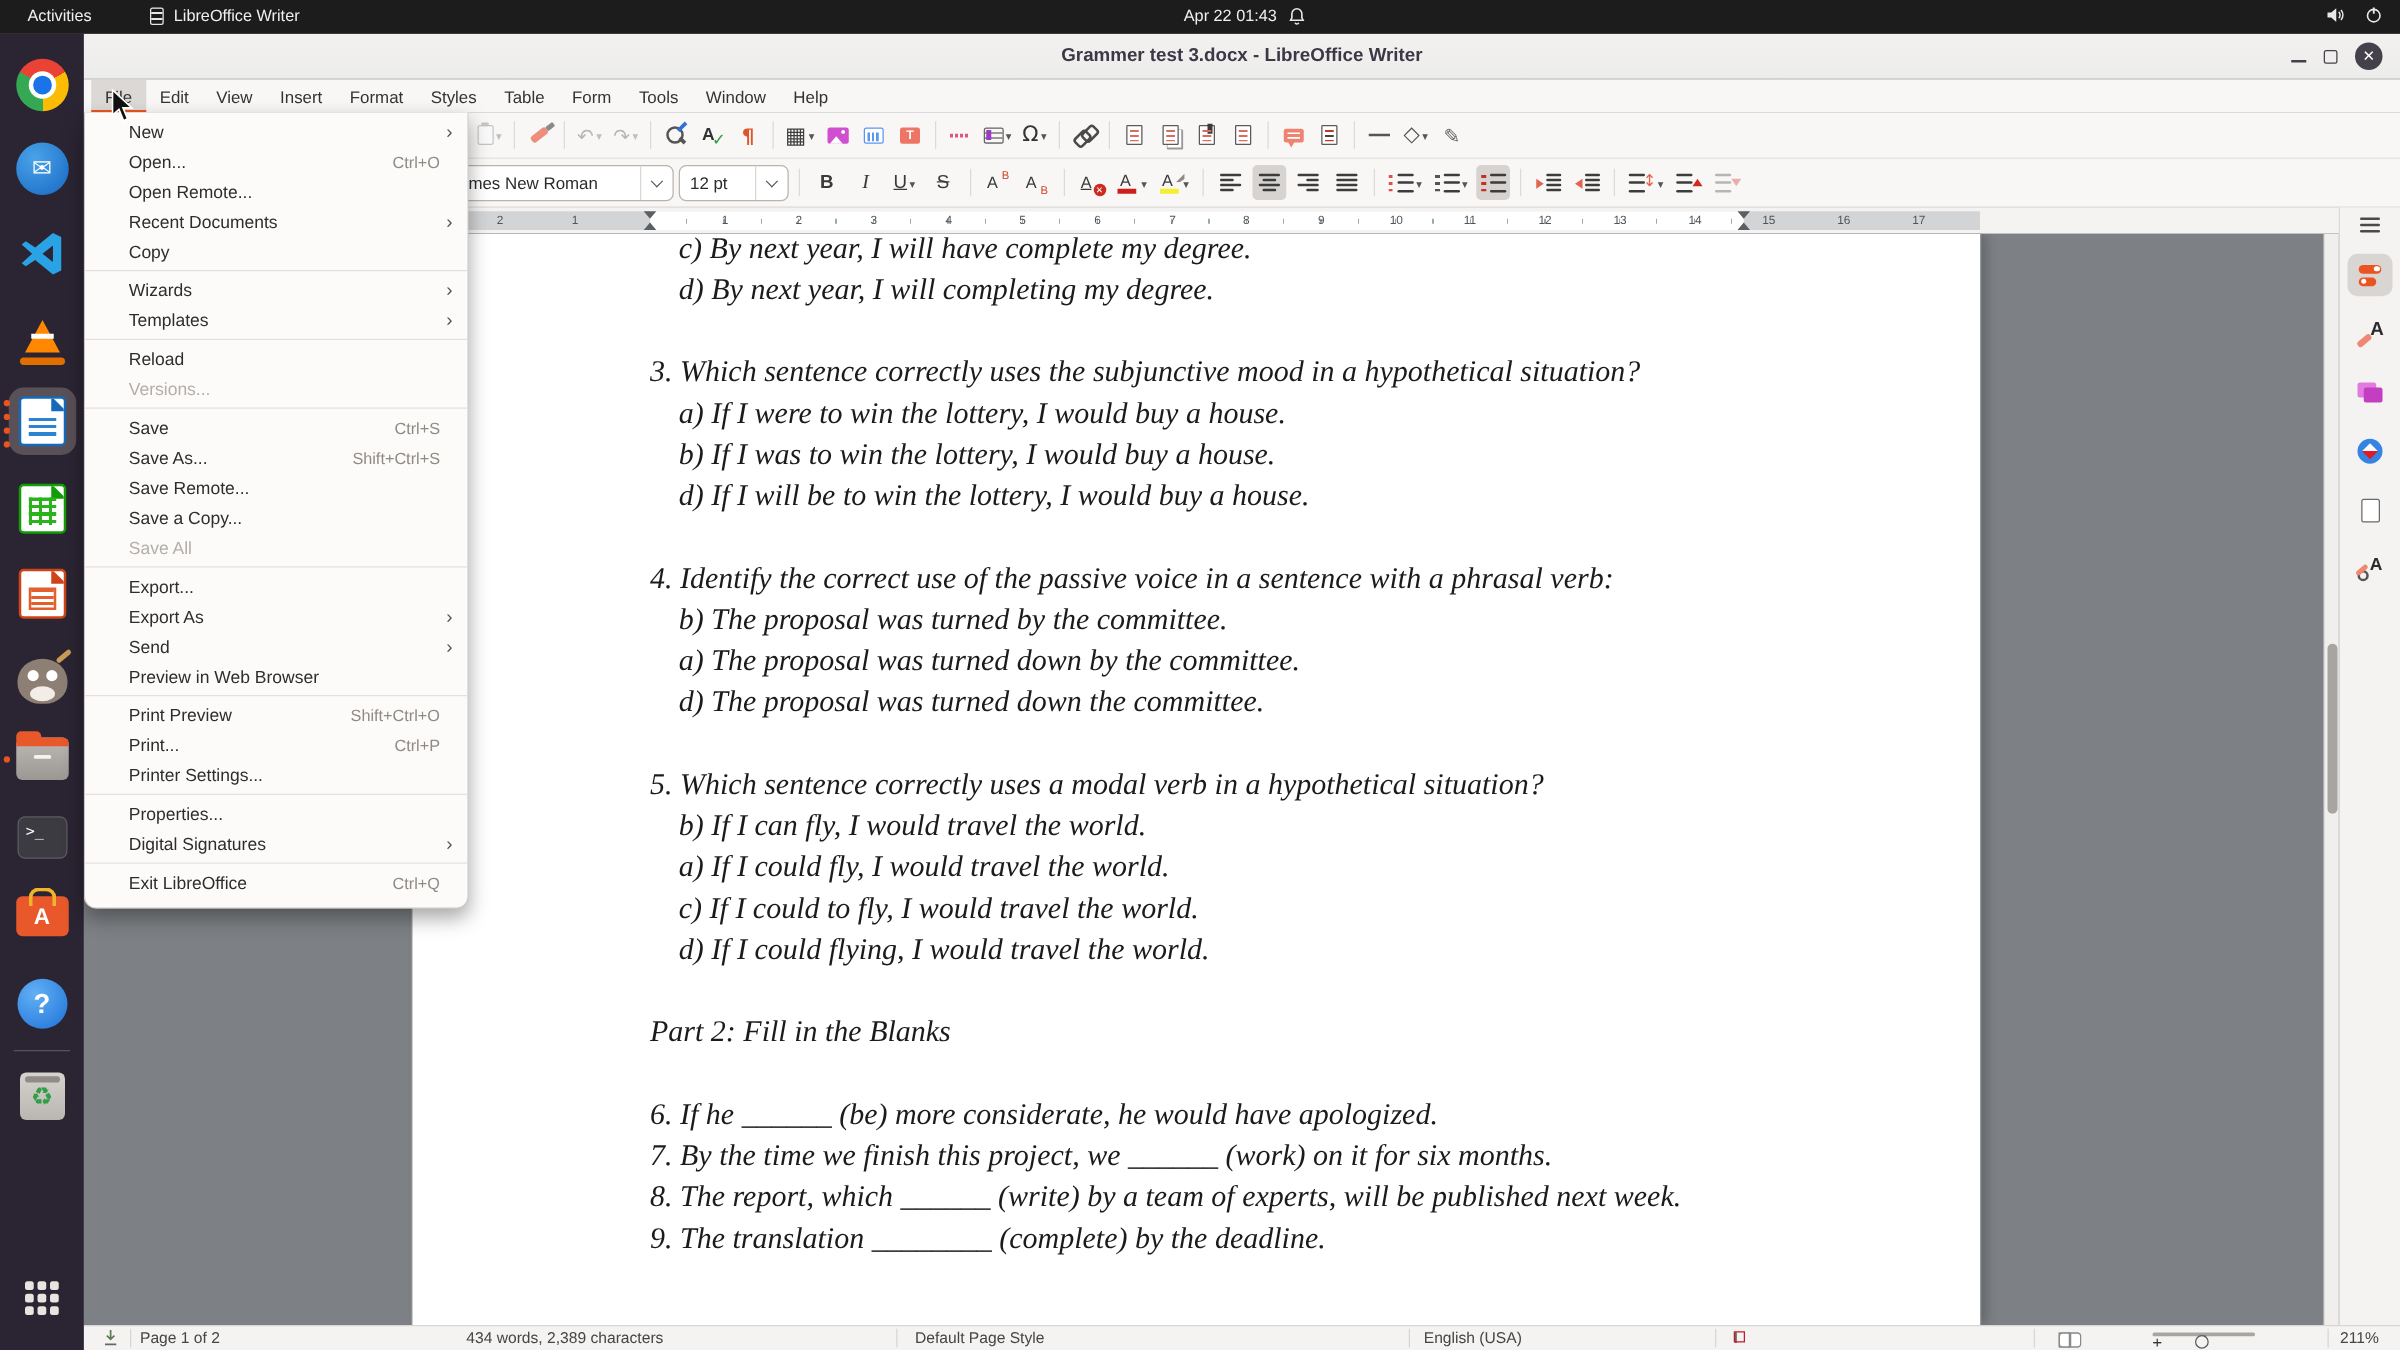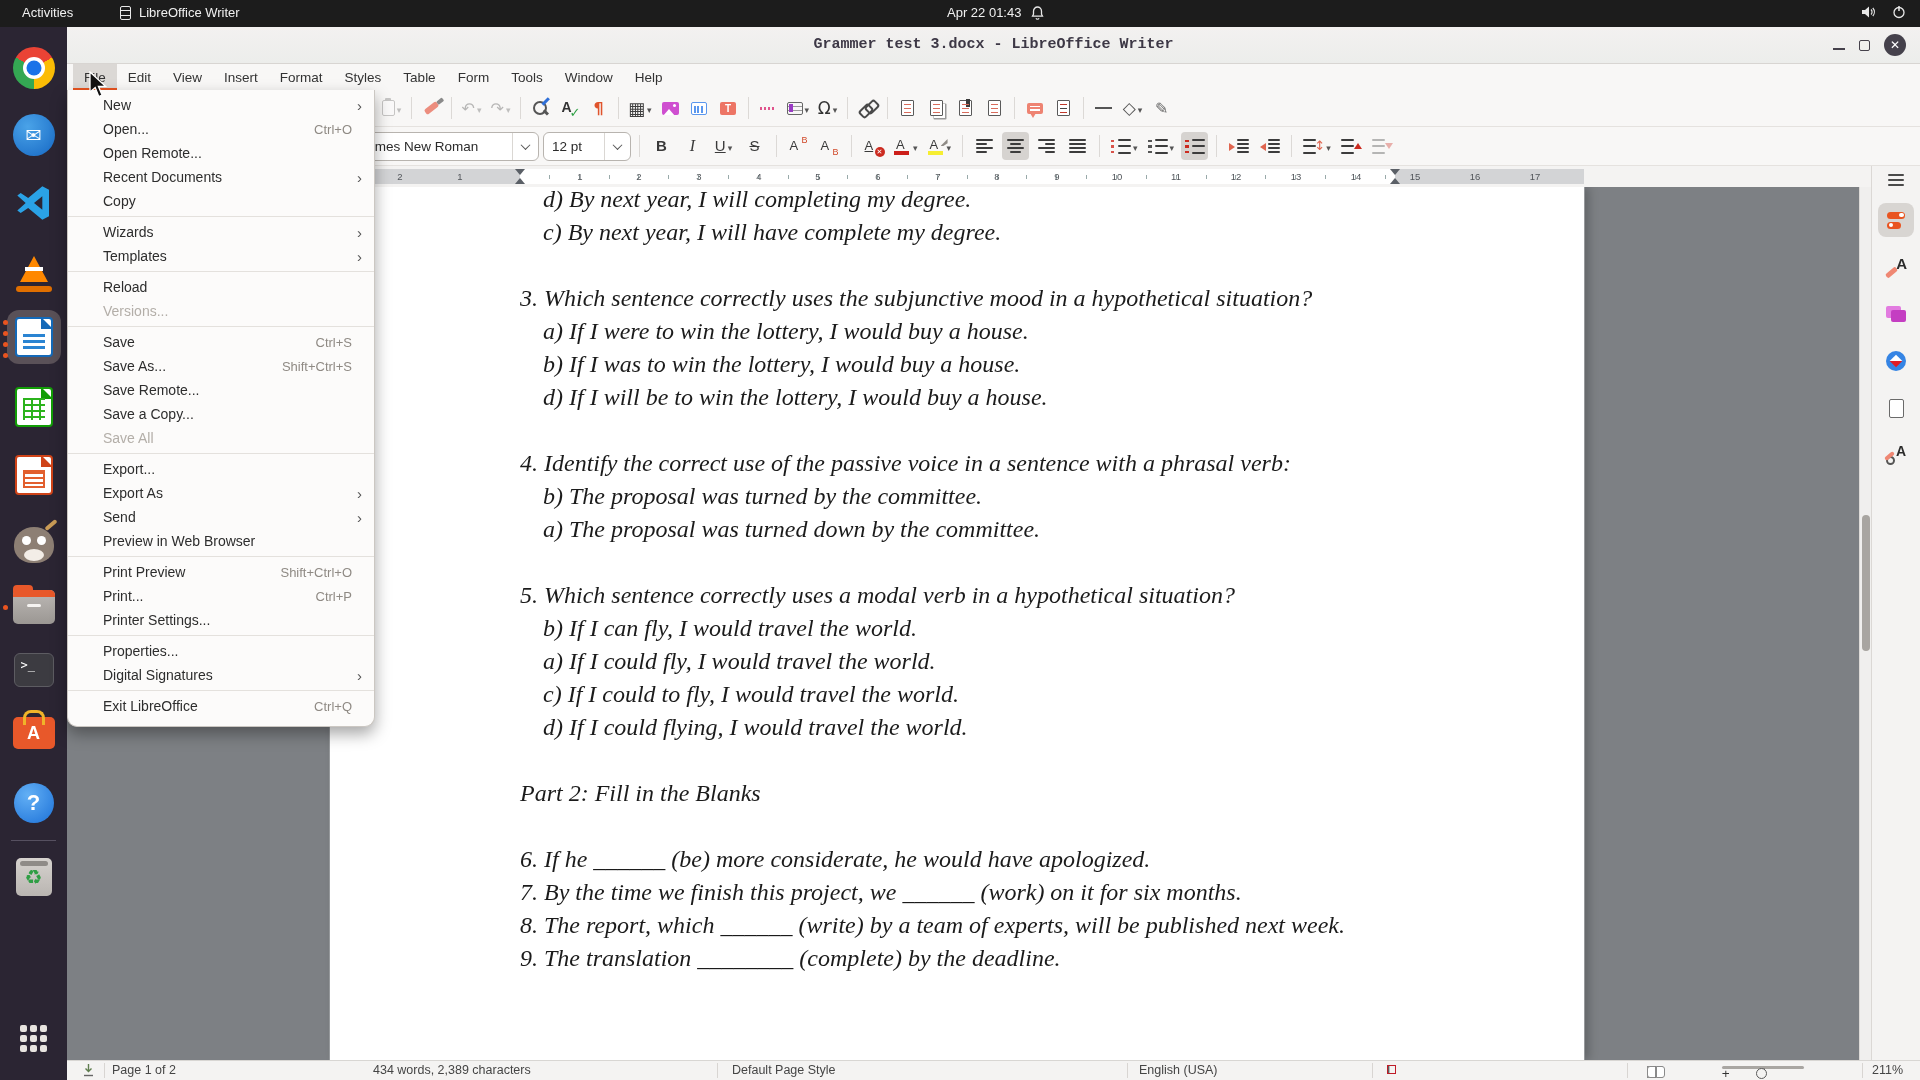--- a/index.html
+++ b/index.html
@@ -68,21 +68,21 @@
   
   .ic-trash { position:relative; width:36px; height:38px; background:linear-gradient(#d6d2ce,#b9b5b1); border-radius:5px; display:flex; align-items:center; justify-content:center; color:#2f9e44; font-size:20px; font-family:"DejaVu Sans",sans-serif; }
   .ic-trash::before { content:""; position:absolute; top:3px; left:4px; right:4px; height:5px; background:#8f8b87; border-radius:3px; }
   .dock-sep { position:absolute; left:11px; right:11px; height:1px; background:#565060; }
   .ic-grid { display:grid; grid-template-columns:repeat(3,7px); grid-template-rows:repeat(3,7px); gap:3px; }
   .ic-grid i { background:#e8e4e0; border-radius:2px; }
 
   
   .app { position:absolute; left:67px; top:27px; width:1853px; height:1053px; }
   .titlebar { position:absolute; left:0; top:0; right:0; height:37px; background:linear-gradient(#f3f1f0,#ecedeb); border-bottom:1px solid #d8d5d2; }
-  .tb-title { position:absolute; left:0; right:0; top:9px; text-align:center; font-weight:bold; font-size:15px; color:#3d3846;font-family:Liberation Mono, monospace; }
+  .tb-title { position:absolute; left:0; right:0; top:9px; text-align:center; font-weight:bold; font-size:15px; color:#3d3846; }
   .winctl { position:absolute; right:14px; top:7px; display:flex; gap:14px; align-items:center; }
   .wc-min { width:12px; height:2px; background:#45414b; margin-top:8px; }
   .wc-max { width:11px; height:11px; border:1.6px solid #45414b; border-radius:2px; }
   .wc-close { width:22px; height:22px; border-radius:50%; background:#45414b; color:#fff; display:flex; align-items:center; justify-content:center; font-size:12px; }
 
   .menubar { position:absolute; left:0; top:37px; right:0; height:26px; background:#f8f7f6; display:flex; align-items:stretch; padding-left:6px; font-size:13.5px; color:#333; }
   .mi { display:flex; align-items:center; padding:0 11px; position:relative; }
   .mi:first-child { background:#dbd8d5; }
   .mi:first-child::after { content:""; position:absolute; left:0; right:0; bottom:0; height:2.5px; background:#e95420; }
 
@@ -694,31 +694,32 @@
           <span class="rnum" style="left: 1026px;">14</span>
           <span class="rnum" style="left: 1085px;">15</span>
           <span class="rnum" style="left: 1145px;">16</span>
           <span class="rnum" style="left: 1205px;">17</span>
       </div>
     </div>
 
     <div class="canvas">
       <div class="page">
         <div class="doclines">
-          <div class="dline ans">d) By next year, I will completing my degree.</div>
-            <div class="dline ans">c) By next year, I will have complete my degree.</div>
+          <div class="dline ans">c) By next year, I will have complete my degree.</div>
+            <div class="dline ans">d) By next year, I will completing my degree.</div>
             <div class="dline"></div>
             <div class="dline q">3. Which sentence correctly uses the subjunctive mood in a hypothetical situation?</div>
             <div class="dline ans">a) If I were to win the lottery, I would buy a house.</div>
             <div class="dline ans">b) If I was to win the lottery, I would buy a house.</div>
             <div class="dline ans">d) If I will be to win the lottery, I would buy a house.</div>
             <div class="dline"></div>
             <div class="dline q">4. Identify the correct use of the passive voice in a sentence with a phrasal verb:</div>
             <div class="dline ans">b) The proposal was turned by the committee.</div>
             <div class="dline ans">a) The proposal was turned down by the committee.</div>
+            <div class="dline ans">d) The proposal was turned down the committee.</div>
             <div class="dline"></div>
             <div class="dline q">5. Which sentence correctly uses a modal verb in a hypothetical situation?</div>
             <div class="dline ans">b) If I can fly, I would travel the world.</div>
             <div class="dline ans">a) If I could fly, I would travel the world.</div>
             <div class="dline ans">c) If I could to fly, I would travel the world.</div>
             <div class="dline ans">d) If I could flying, I would travel the world.</div>
             <div class="dline"></div>
             <div class="dline q">Part 2: Fill in the Blanks</div>
             <div class="dline"></div>
             <div class="dline q">6. If he ______ (be) more considerate, he would have apologized.</div>

